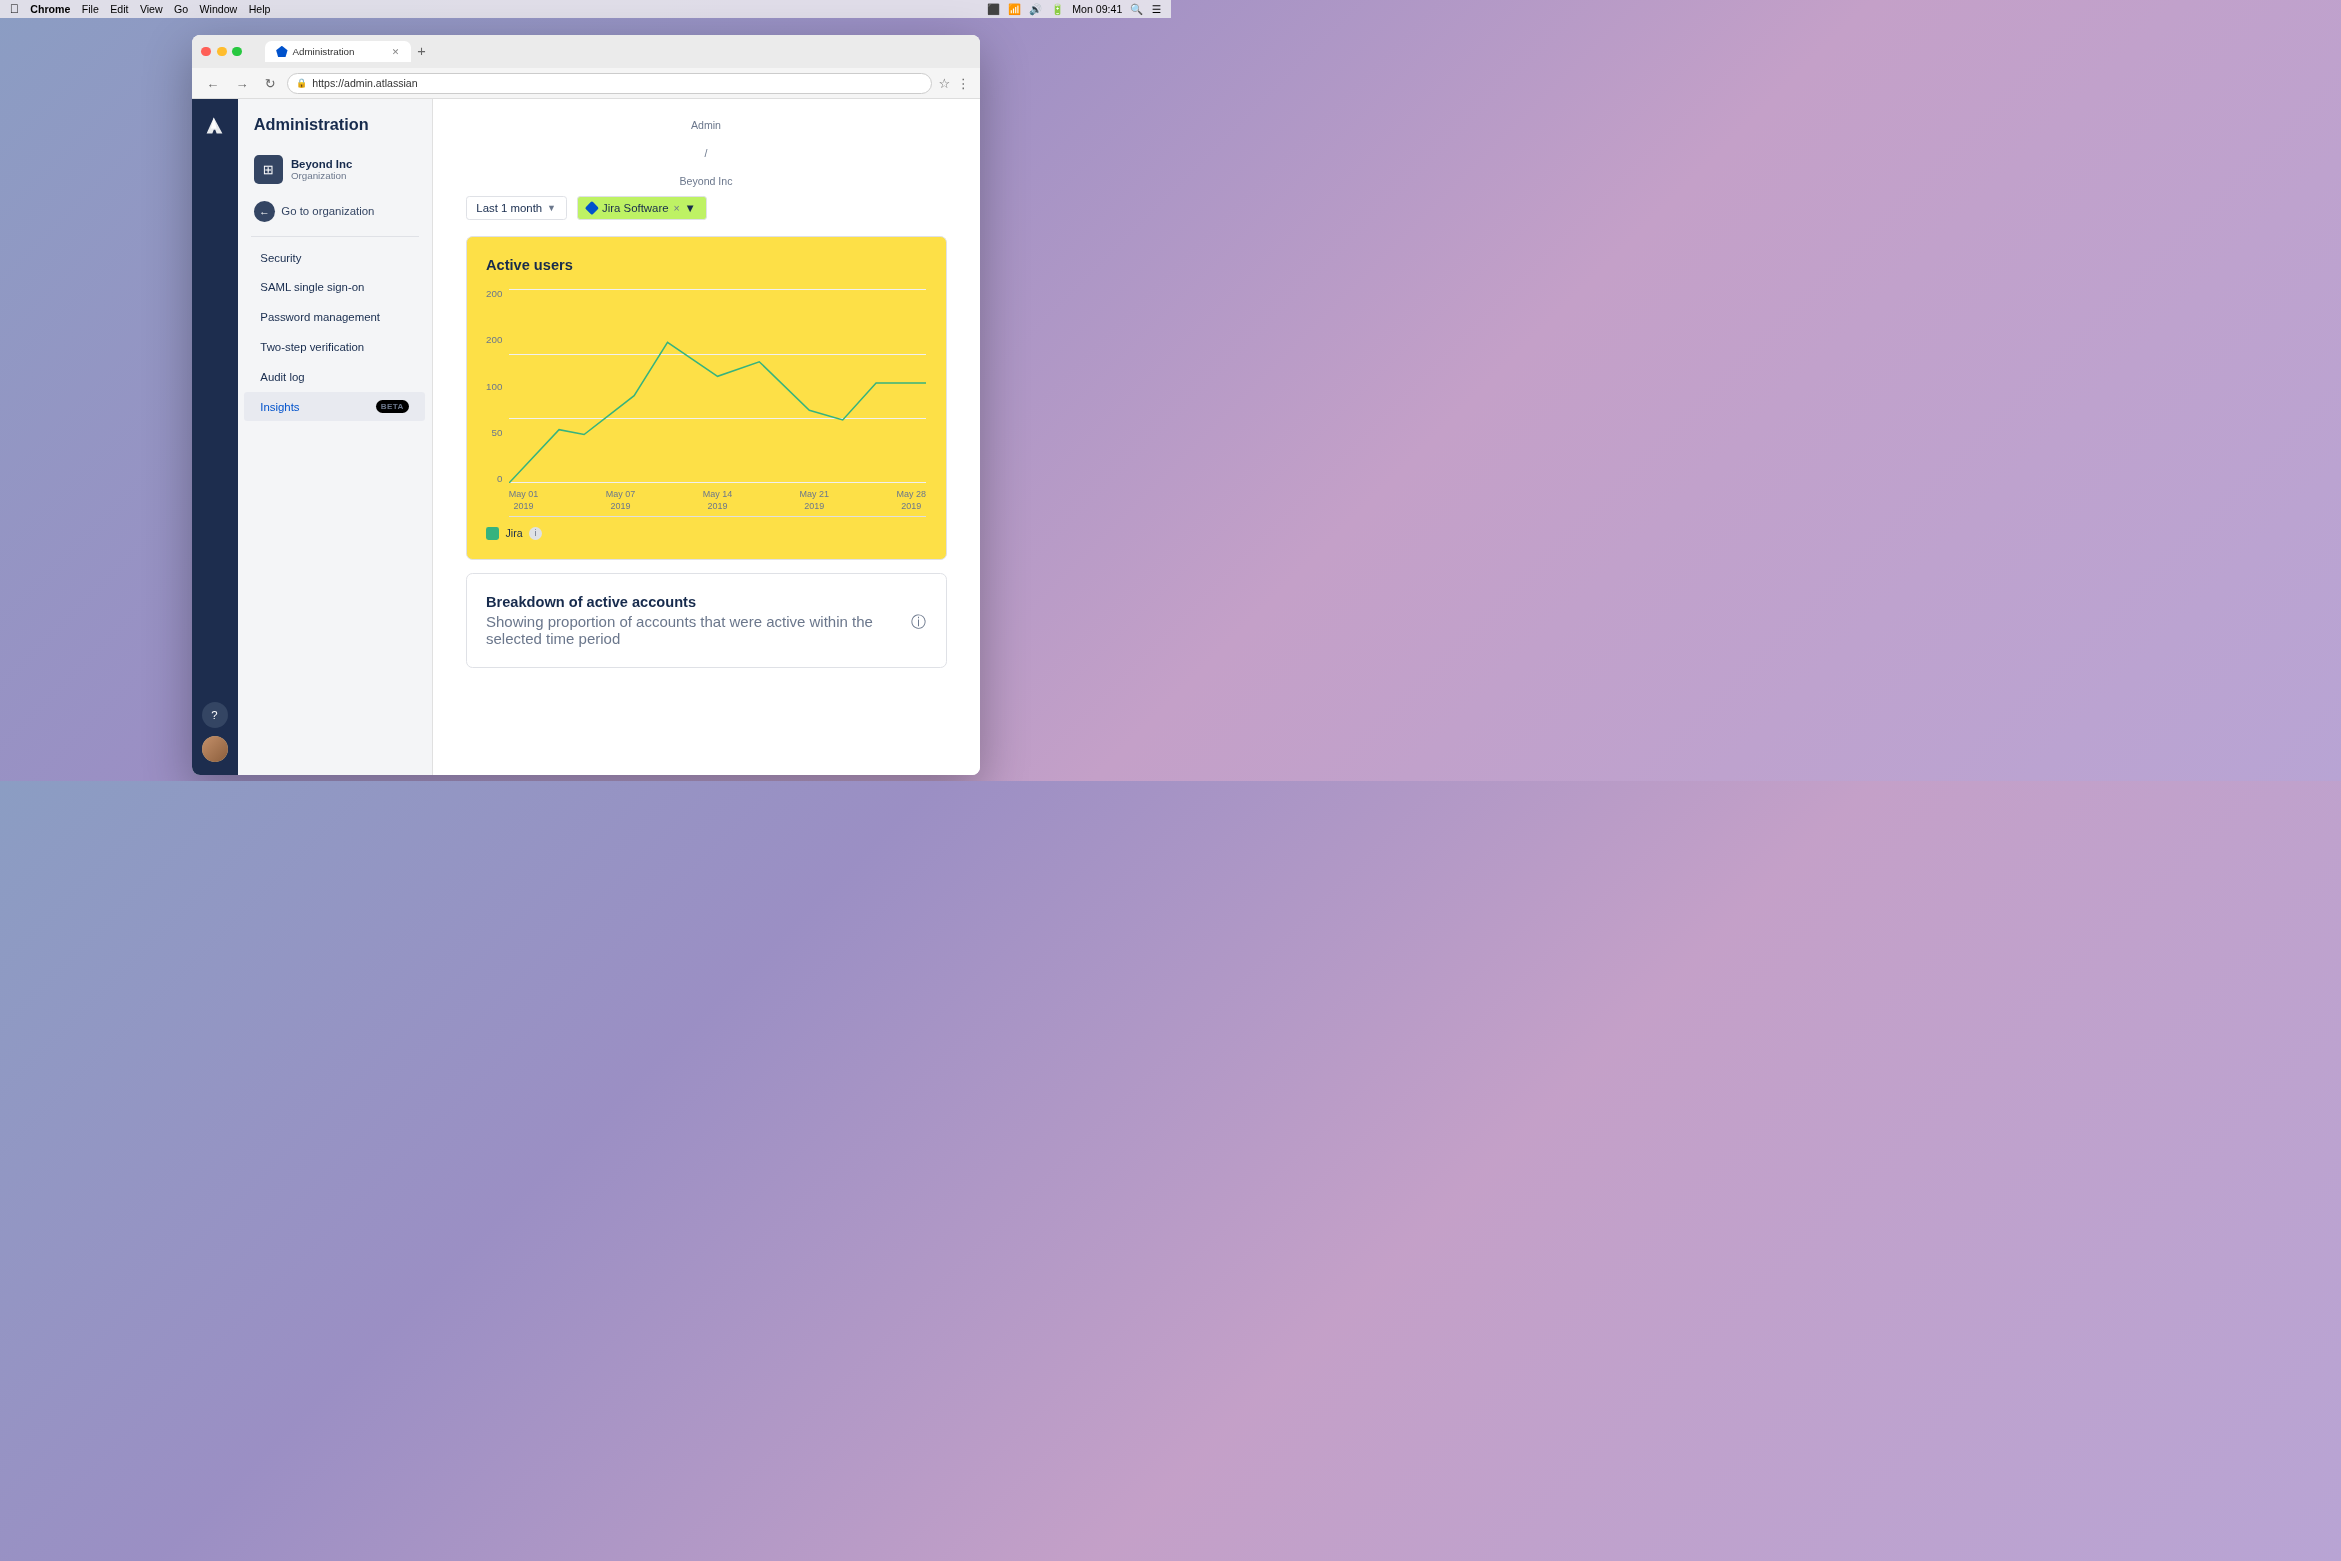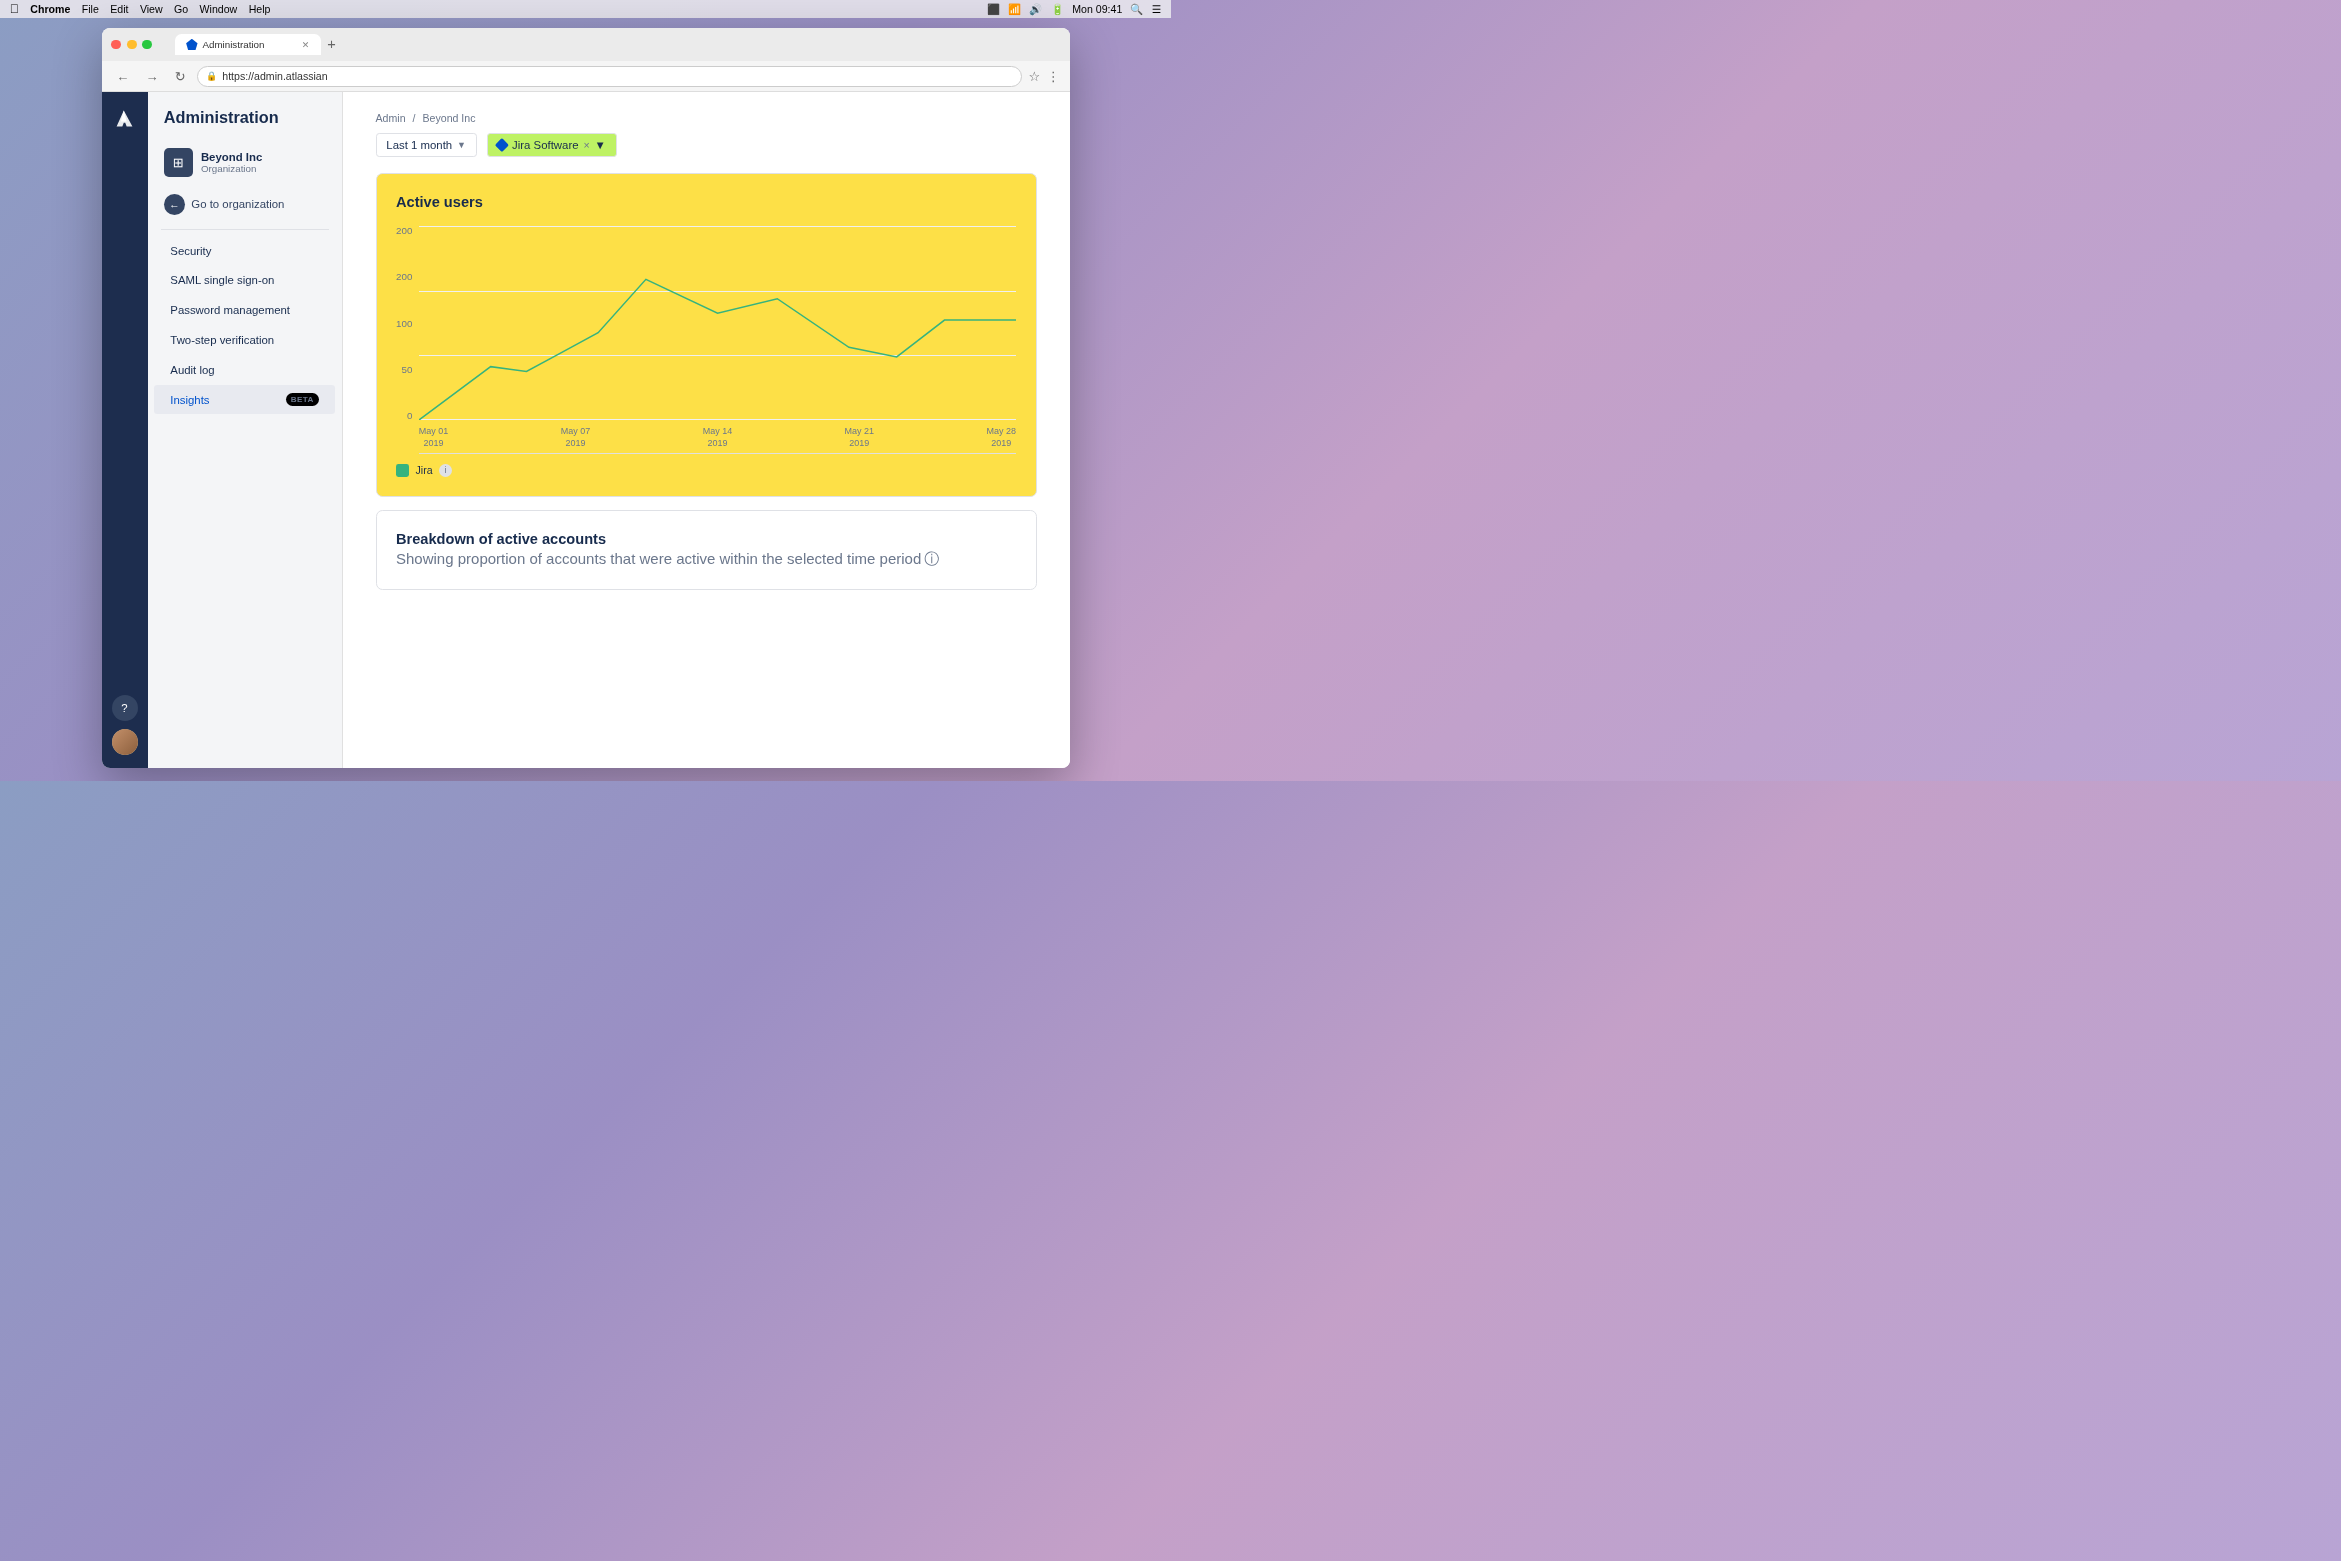--- a/index.html
+++ b/index.html
@@ -23,22 +23,22 @@
       color: #000;
     }
     .menubar-left { display: flex; align-items: center; gap: 11.4px; }
     .menubar-left .apple { font-size: 12.2px; }
     .menubar-left span { font-weight: 500; }
     .menubar-left span.chrome { font-weight: 700; }
     .menubar-right { display: flex; align-items: center; gap: 8.1px; font-size: 10.6px; }
 
     
     .browser-window {
-      margin: 10px auto;
-      width: 968px;
+      margin: 17px auto;
+      width: 788px;
       background: #fff;
       border-radius: 8.1px;
       box-shadow: 0 16.3px 49px rgba(0,0,0,0.3);
       overflow: hidden;
       height: 740px;
       display: flex;
       flex-direction: column;
     }
 
     
@@ -282,24 +282,25 @@
     .main-content {
       flex: 1;
       background: #fff;
       overflow-y: auto;
       padding: 19.5px 33px;
     }
 
     .breadcrumb {
       display: flex;
       align-items: center;
-      gap: 7px;
+      gap: 16px;
       font-size: 10.6px;
       color: #6b778c;
       margin-bottom: 9.8px;
+      flex-direction: column;
     }
     .breadcrumb a { color: #6b778c; text-decoration: none; }
     .breadcrumb-sep { color: #6b778c; }
 
     .page-title {
       font-size: 19.5px;
       font-weight: 600;
       color: #172b4d;
       margin-bottom: 19.5px;
     }

